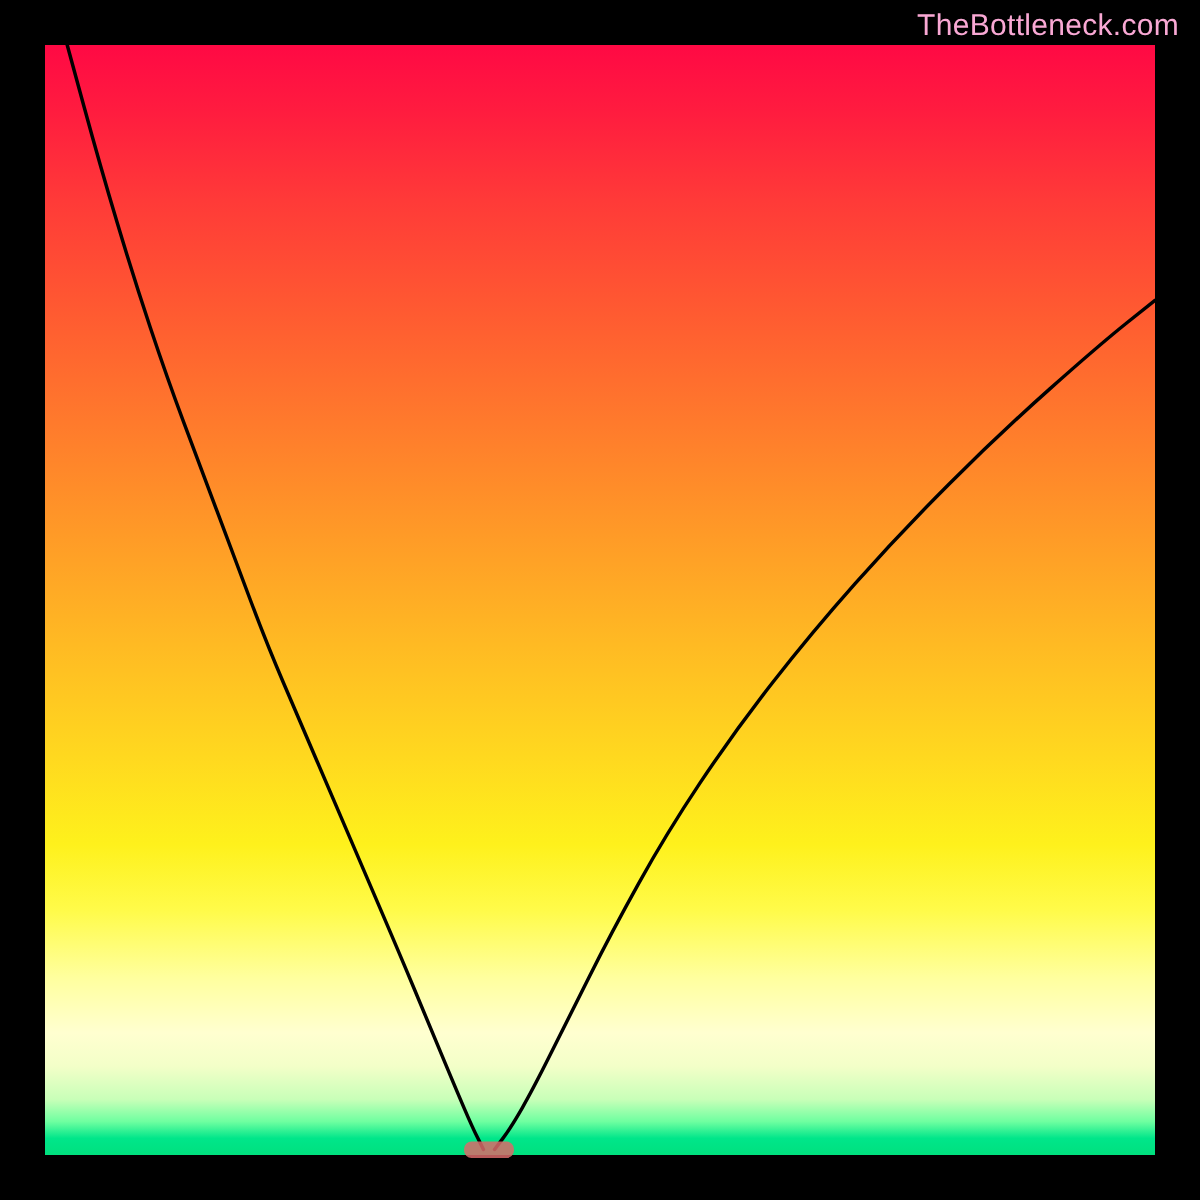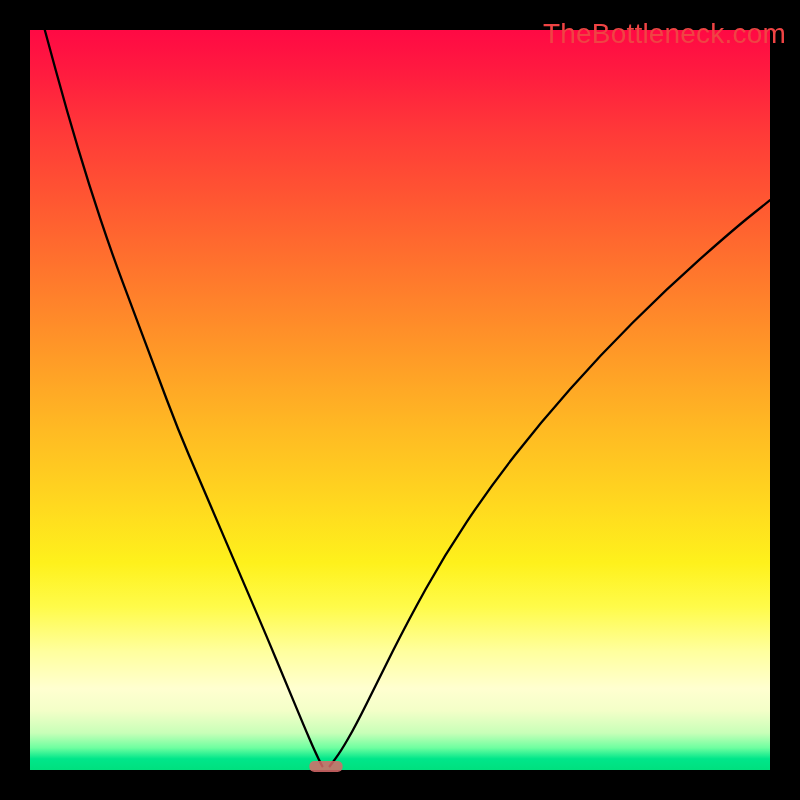--- a/index.html
+++ b/index.html
@@ -42,24 +42,24 @@
       #ffffd0 89%,
       #f3ffc8 92%,
       #c8ffb8 95%,
       #6effa0 97%,
       #00e68a 98.5%,
       #00e07e 100%
     );
   }
   .watermark {
     position: absolute;
-    top: 18px;
+    top: 6px;
     right: 14px;
-    color: #ef4444;
-    font-size: 28px;
+    color: #f9a8d4;
+    font-size: 20px;
     letter-spacing: 0.2px;
     user-select: none;
   }
   svg.curve-layer {
     position: absolute;
     left: 0;
     top: 0;
     width: 740px;
     height: 740px;
     overflow: visible;

